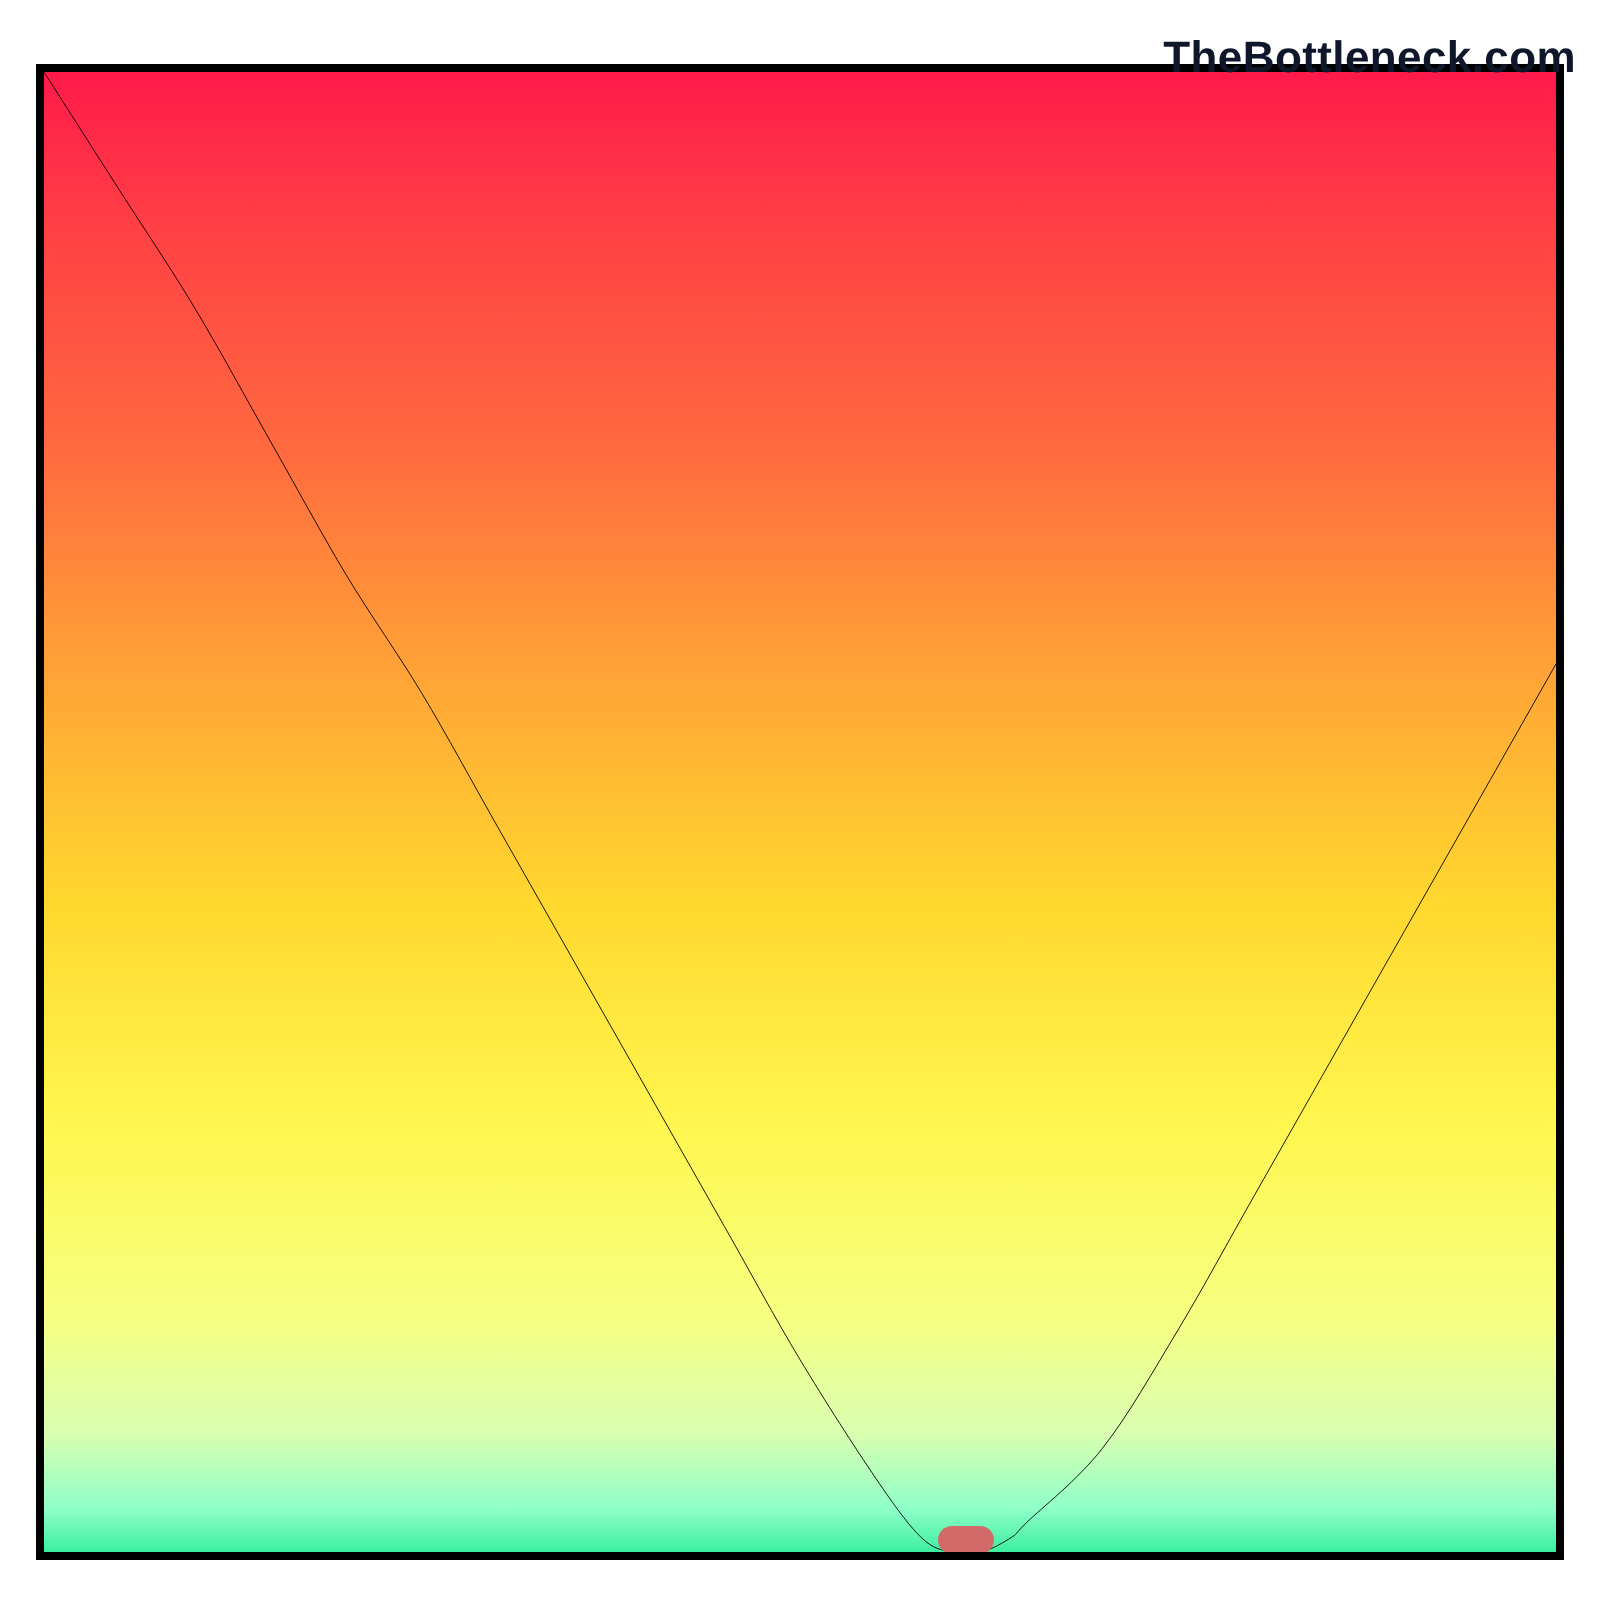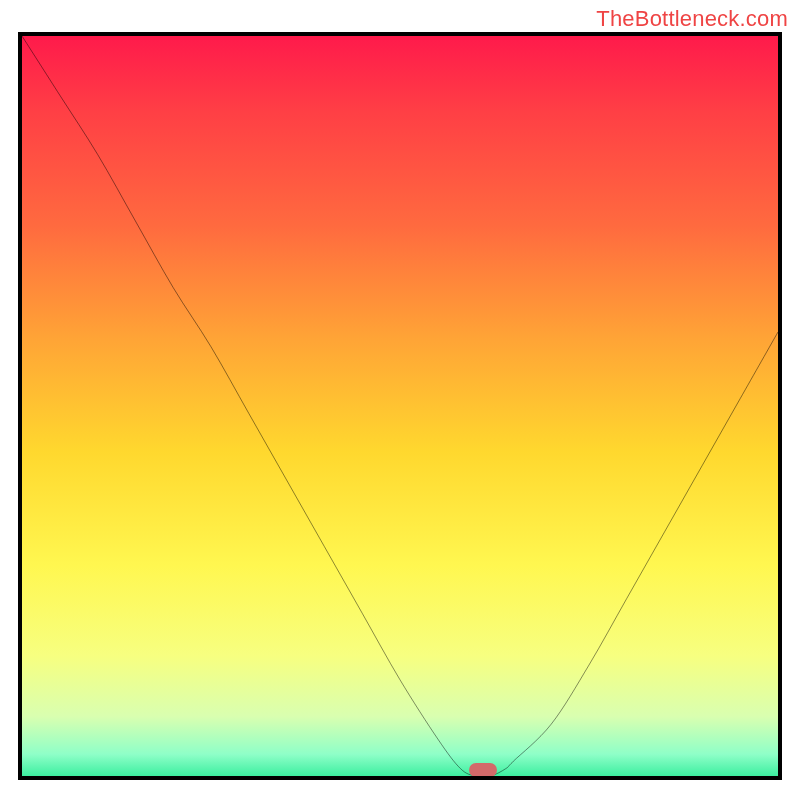--- a/index.html
+++ b/index.html
@@ -10,26 +10,26 @@
     background: #ffffff;
     overflow: hidden;
   }
   .container {
     position: relative;
     width: 800px;
     height: 800px;
   }
   .watermark {
     position: absolute;
-    top: 6px;
+    top: 16px;
     right: 12px;
     font-family: Arial, Helvetica, sans-serif;
     font-size: 22px;
-    font-weight: normal;
-    color: #ef4444;
+    font-weight: bold;
+    color: #0f172a;
     letter-spacing: 0.2px;
     z-index: 10;
   }
   .chart-frame {
     position: absolute;
     left: 18px;
     top: 32px;
     width: 764px;   
     height: 748px;  
     border: 4px solid #000000;

